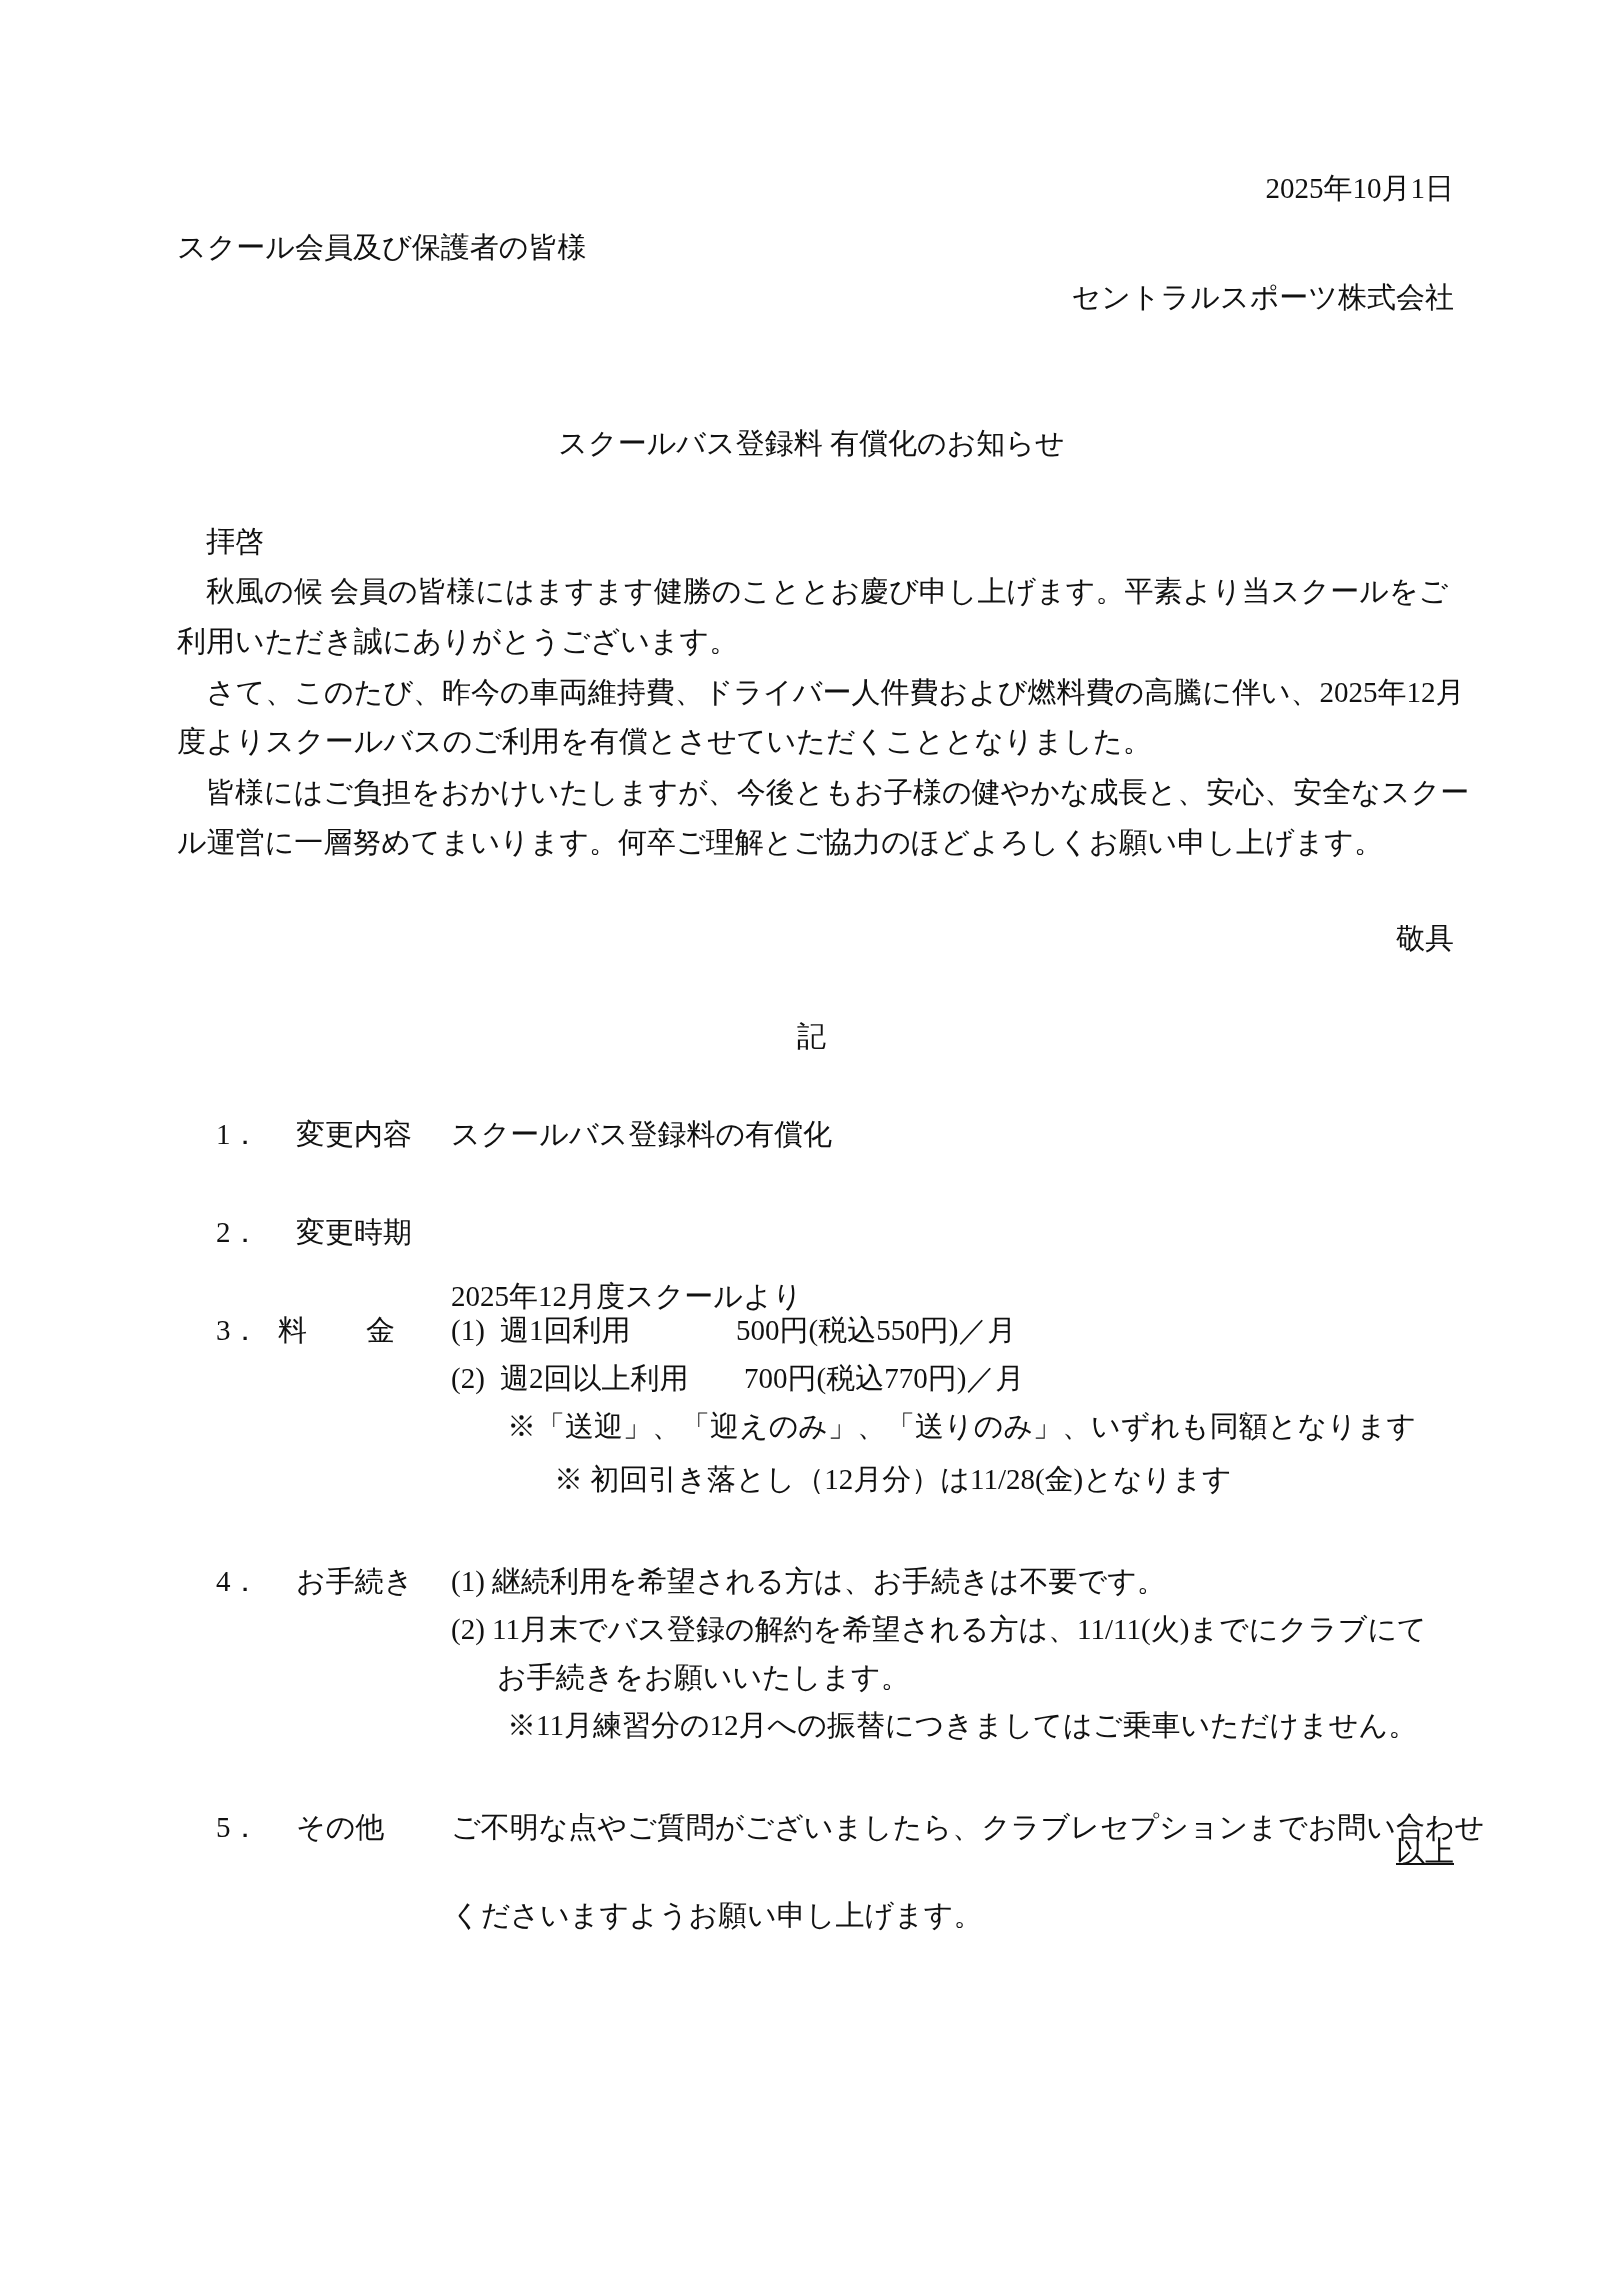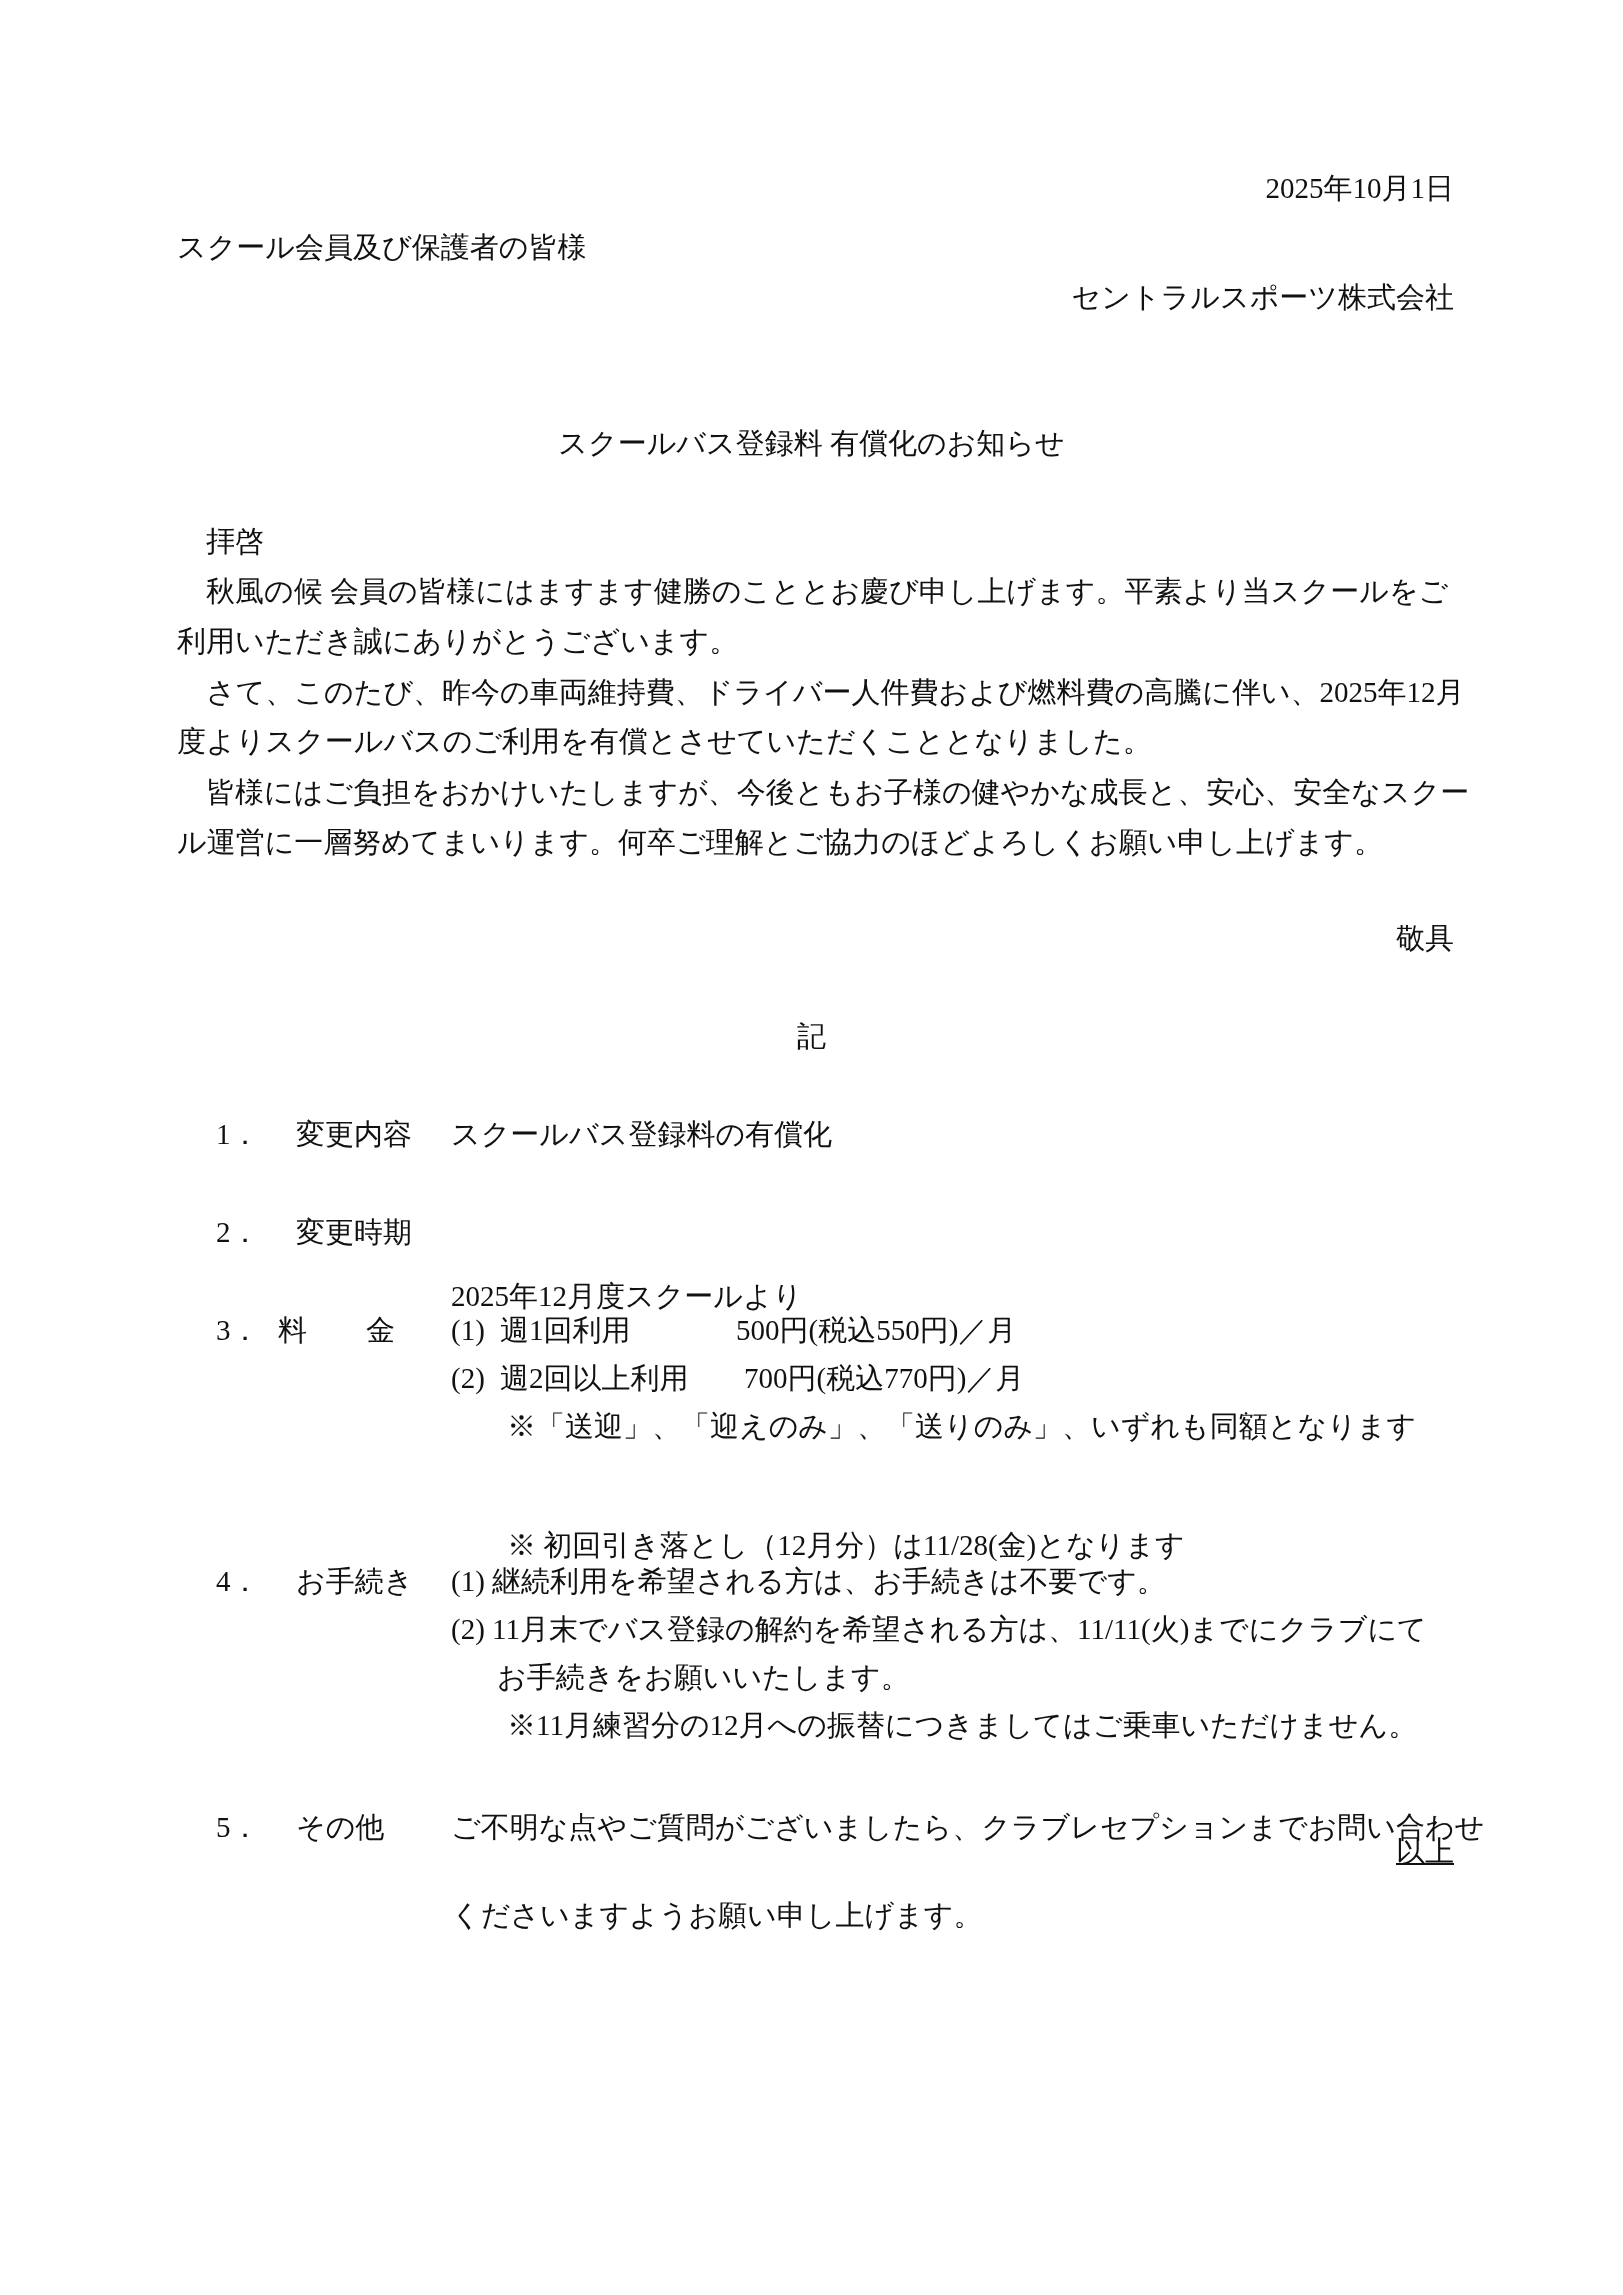--- a/index.html
+++ b/index.html
@@ -74,21 +74,21 @@
     <div class="abs" style="top:1316px; left:736px;">500円(税込550円)／月</div>
   </div>
 
   <div>
     <div class="abs item-content" style="top:1364px;">(2)</div>
     <div class="abs" style="top:1364px; left:500px;">週2回以上利用</div>
     <div class="abs" style="top:1364px; left:736px;margin-left:8px;">700円(税込770円)／月</div>
   </div>
 
   <div class="abs item-content-indent" style="top:1412px;">※「送迎」、「迎えのみ」、「送りのみ」、いずれも同額となります</div>
-  <div class="abs item-content-indent" style="top:1531px;">※ 初回引き落とし（12月分）は11/28(金)となります</div>
+  <div class="abs item-content-indent" style="top:1465px;margin-left:47px;">※ 初回引き落とし（12月分）は11/28(金)となります</div>
 </div>
 
 <div>
   <div class="abs item-num" style="top:1567px;">4．</div>
   <div class="abs item-label" style="top:1567px;">お手続き</div>
   <div class="abs item-content" style="top:1567px;">(1) 継続利用を希望される方は、お手続きは不要です。</div>
   <div class="abs item-content" style="top:1615px;">(2) 11月末でバス登録の解約を希望される方は、11/11(火)までにクラブにて</div>
   <div class="abs" style="top:1663px; left:497px;">お手続きをお願いいたします。</div>
   <div class="abs item-content-indent" style="top:1711px;">※11月練習分の12月への振替につきましてはご乗車いただけません。</div>
 </div>

